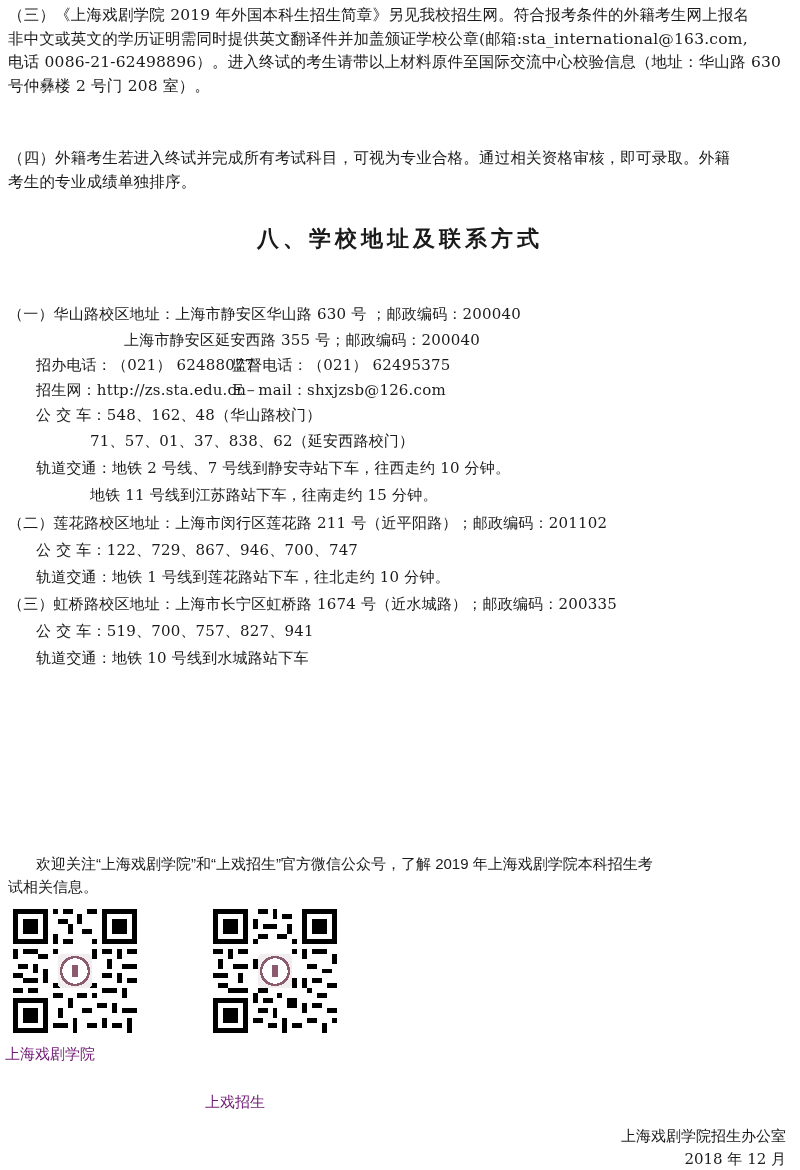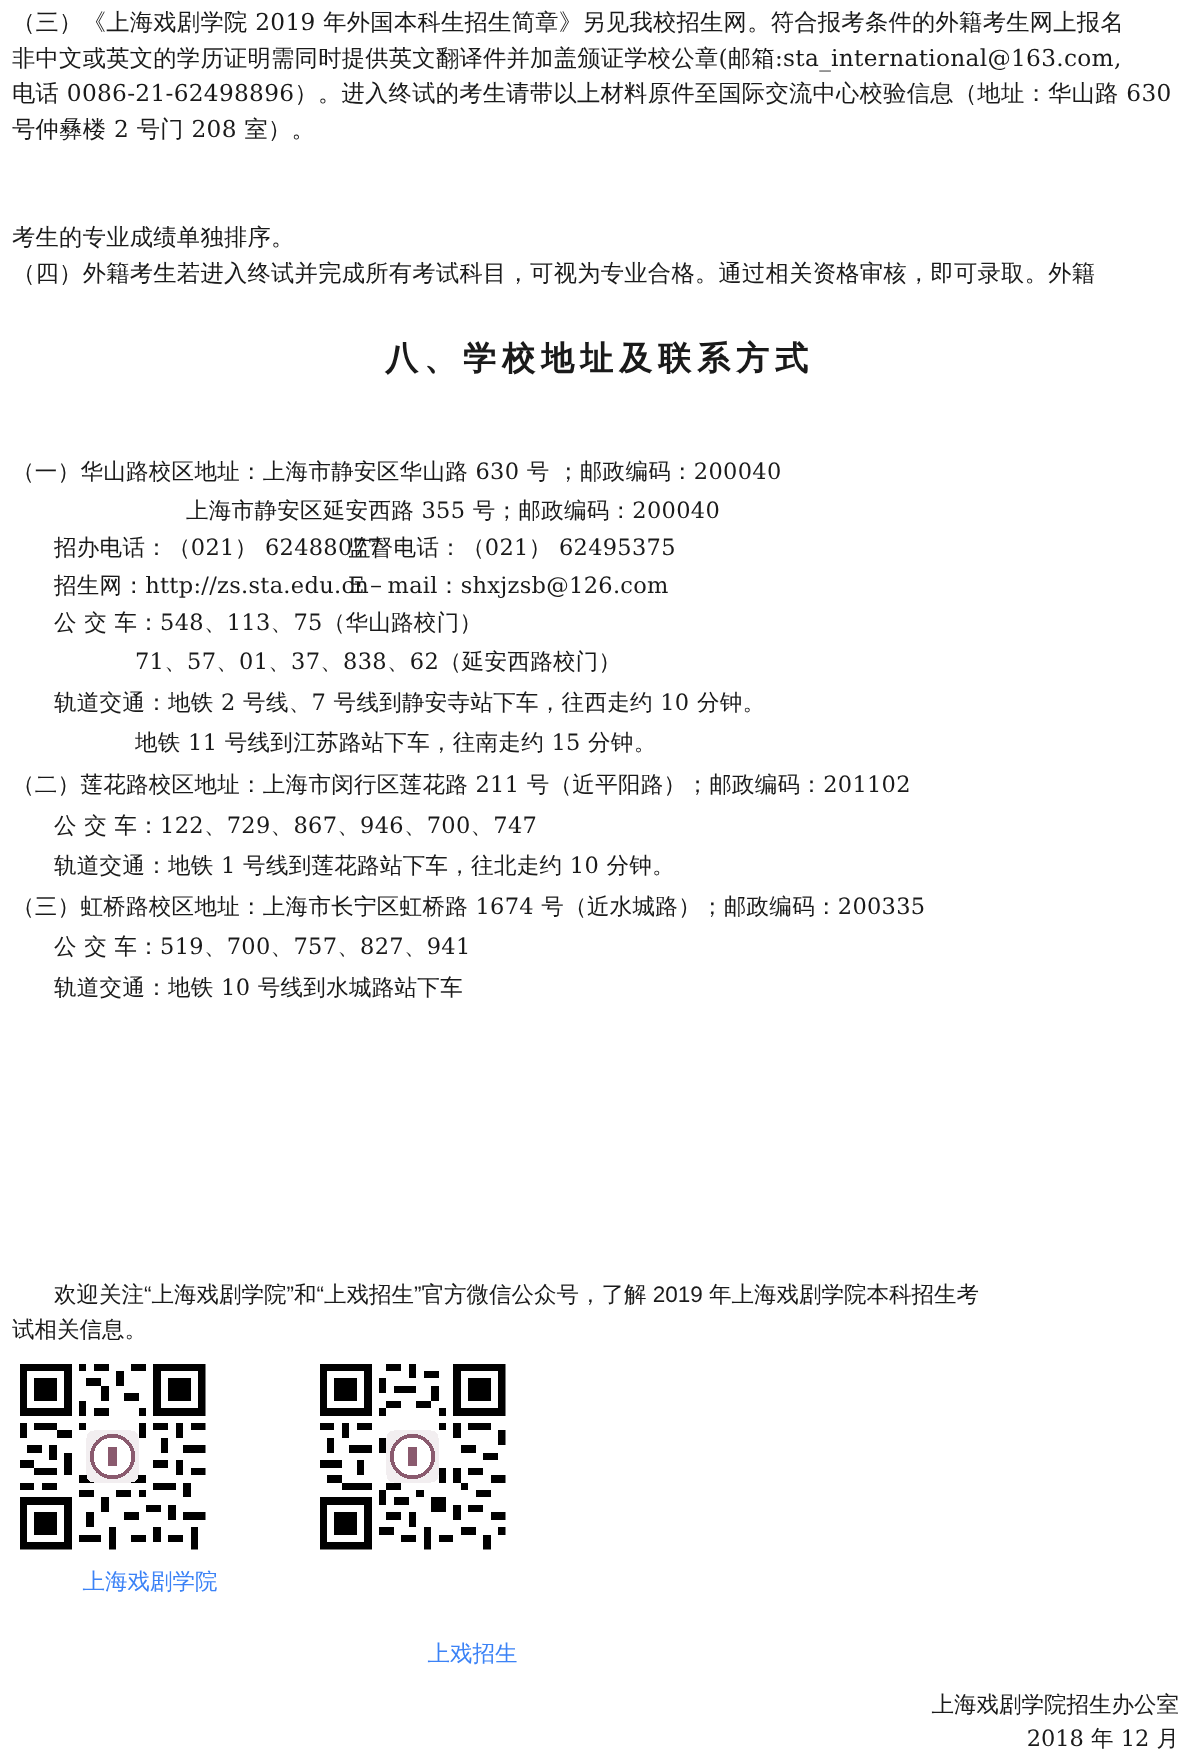--- a/index.html
+++ b/index.html
@@ -6,49 +6,49 @@
   body { width: 800px; height: 1170px; position: relative; overflow: hidden;
          font-family: "DejaVu Serif", "Liberation Serif", serif; color: #1a1a1a; }
   .para { position: absolute; left: 8px; width: 784px; font-size: 15.5px; line-height: 23.5px;
           letter-spacing: 0.2px; }
   .line { white-space: nowrap; }
   .title { position: absolute; left: 0; width: 800px; top: 224px; text-align: center;
            font-size: 22px; letter-spacing: 4px; font-weight: bold; }
   .row { position: absolute; font-size: 15px; white-space: nowrap; letter-spacing: 0.2px; }
   .qr { position: absolute; width: 124px; height: 124px; background: #fff; }
   .qr svg { width: 124px; height: 124px; display: block; }
-  .qr-label { position: absolute; font-family: "DejaVu Sans", sans-serif; font-size: 15px; color: #3b82f6; text-align: right; width: 140px; }
+  .qr-label { position: absolute; font-family: "DejaVu Sans", sans-serif; font-size: 15px; color: #701a75; text-align: left; width: 140px; }
   .intro { position: absolute; left: 8px; width: 784px; top: 852px; font-family: Liberation Sans, sans-serif;
            font-size: 15px; line-height: 23px; }
   .sign { position: absolute; right: 14px; font-family: "DejaVu Sans", sans-serif; font-size: 15px; text-align: center; }
 </style>
 </head>
 <body>
 
 <div class="para" style="top:4px;">
   <div class="line">（三）《上海戏剧学院 2019 年外国本科生招生简章》另见我校招生网。符合报考条件的外籍考生网上报名</div>
   <div class="line">非中文或英文的学历证明需同时提供英文翻译件并加盖颁证学校公章(邮箱:sta_international@163.com,</div>
   <div class="line">电话 0086-21-62498896）。进入终试的考生请带以上材料原件至国际交流中心校验信息（地址：华山路 630</div>
   <div class="line">号仲彝楼 2 号门 208 室）。</div>
 </div>
 
 <div class="para" style="top:147px;">
+  <div class="line">（四）外籍考生若进入终试并完成所有考试科目，可视为专业合格。通过相关资格审核，即可录取。外籍</div>
   <div class="line">考生的专业成绩单独排序。</div>
-  <div class="line">（四）外籍考生若进入终试并完成所有考试科目，可视为专业合格。通过相关资格审核，即可录取。外籍</div>
 </div>
 
 <div class="title">八、学校地址及联系方式</div>
 
 <div class="row" style="left:8px; top:305px;">（一）华山路校区地址：上海市静安区华山路 630 号 ；邮政编码：200040</div>
 <div class="row" style="left:124px; top:331px;">上海市静安区延安西路 355 号；邮政编码：200040</div>
 <div class="row" style="left:36px; top:356px;">招办电话：（021） 62488077</div>
 <div class="row" style="left:232px; top:356px;">监督电话：（021） 62495375</div>
 <div class="row" style="left:36px; top:381px;">招生网：http://zs.sta.edu.cn</div>
 <div class="row" style="left:232px; top:381px;">E－mail：shxjzsb@126.com</div>
-<div class="row" style="left:36px; top:406px;">公 交 车：548、113、75（华山路校门）</div>
+<div class="row" style="left:36px; top:406px;">公 交 车：548、162、48（华山路校门）</div>
 <div class="row" style="left:90px; top:432px;">71、57、01、37、838、62（延安西路校门）</div>
 <div class="row" style="left:36px; top:459px;">轨道交通：地铁 2 号线、7 号线到静安寺站下车，往西走约 10 分钟。</div>
 <div class="row" style="left:90px; top:486px;">地铁 11 号线到江苏路站下车，往南走约 15 分钟。</div>
 
 <div class="row" style="left:8px; top:514px;">（二）莲花路校区地址：上海市闵行区莲花路 211 号（近平阳路）；邮政编码：201102</div>
 <div class="row" style="left:36px; top:541px;">公 交 车：122、729、867、946、700、747</div>
 <div class="row" style="left:36px; top:568px;">轨道交通：地铁 1 号线到莲花路站下车，往北走约 10 分钟。</div>
 
 <div class="row" style="left:8px; top:595px;">（三）虹桥路校区地址：上海市长宁区虹桥路 1674 号（近水城路）；邮政编码：200335</div>
 <div class="row" style="left:36px; top:622px;">公 交 车：519、700、757、827、941</div>

